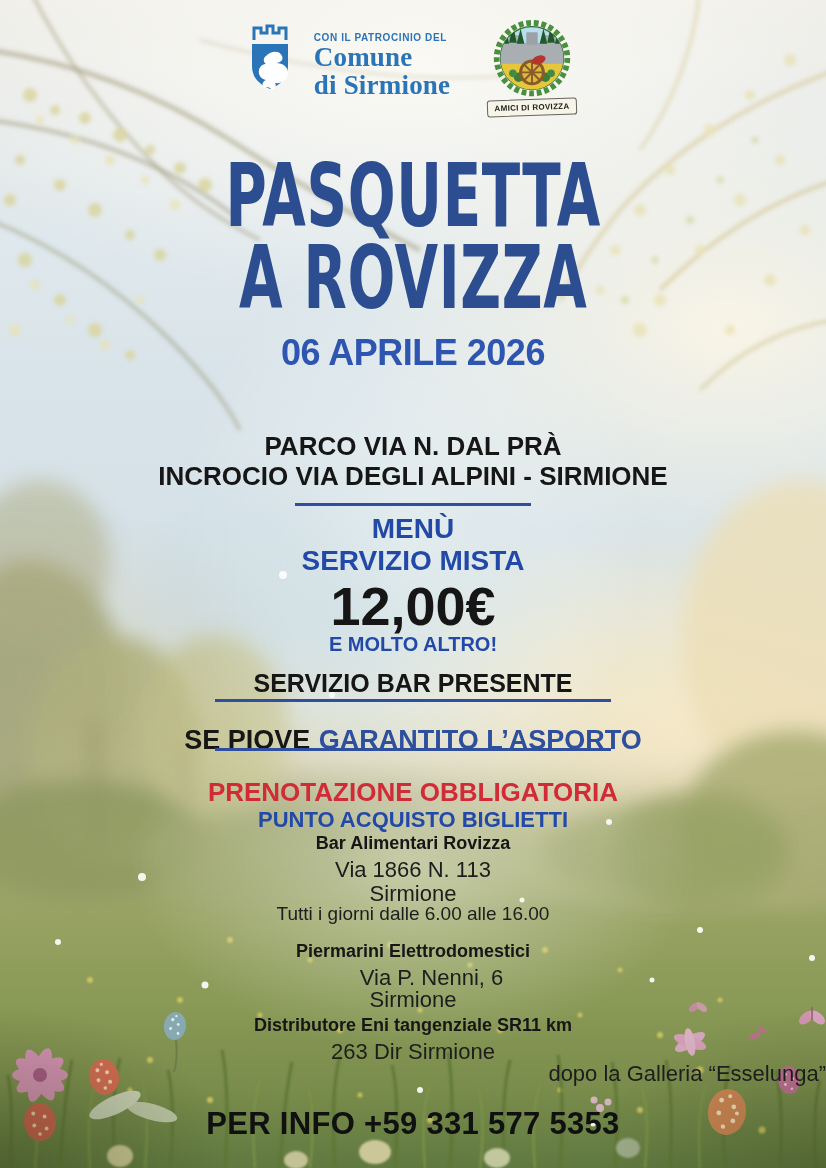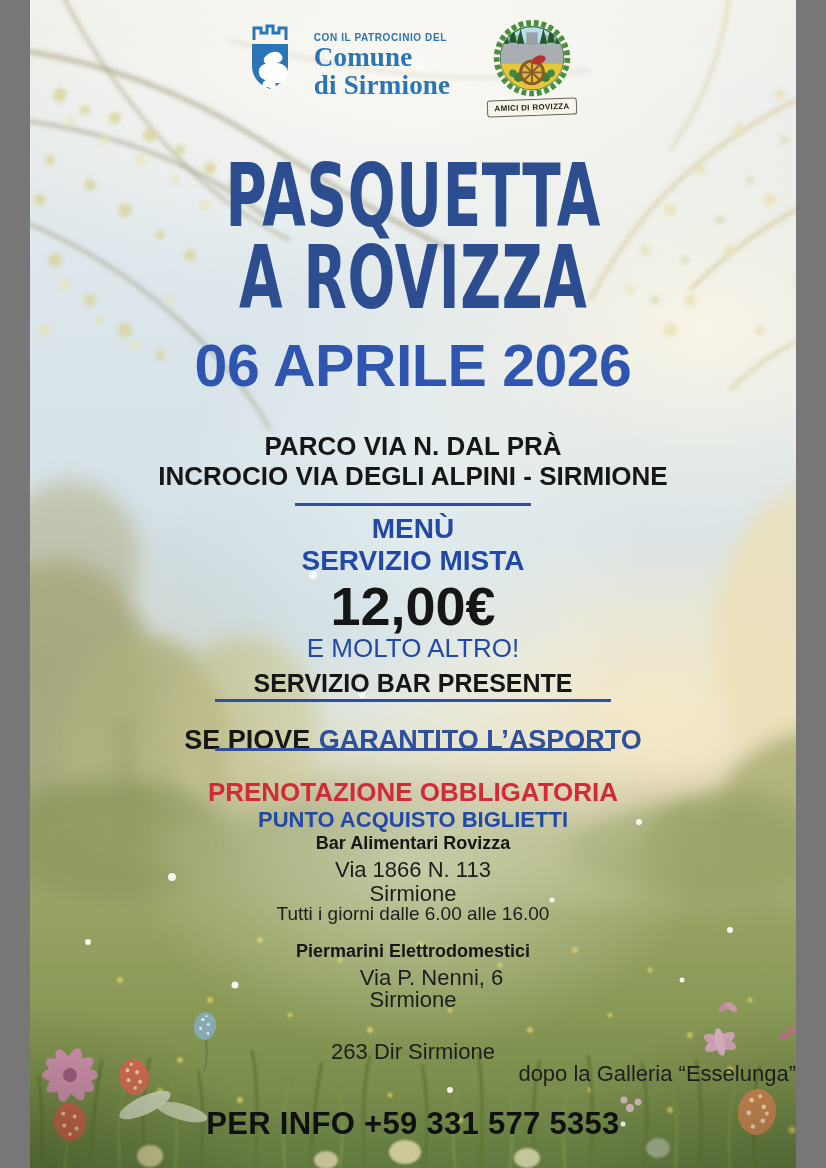--- a/index.html
+++ b/index.html
@@ -1,18 +1,18 @@
 <!DOCTYPE html>
 <html style="--title-blue: #2c4d90; --date-blue: #2e55b0; --menu-blue: #2349a8; --line-blue: #2d4f9e; --alert-red: #d22b38; --ink: #161616; --comune-blue: #2a74b8;"><head>
 <meta charset="utf-8">
 <title>Pasquetta a Rovizza</title>
 <style>
   html,body{margin:0;padding:0;background:#777;}
   .poster{
-    position:relative; width:766px; height:1168px; margin:0 auto; overflow:hidden;
+    position:relative; width:826px; height:1168px; margin:0 auto; overflow:hidden;
     font-family:"Liberation Sans", sans-serif;
     background:
       radial-gradient(ellipse 420px 280px at 82% 62%, rgba(246,233,200,.95), rgba(246,233,200,0) 72%),
       radial-gradient(ellipse 520px 330px at 88% 28%, rgba(250,245,230,.95), rgba(250,245,230,0) 72%),
       radial-gradient(ellipse 640px 300px at 50% 6%, rgba(251,250,245,.95), rgba(251,250,245,0) 78%),
       radial-gradient(ellipse 320px 230px at 42% 52%, rgba(186,209,222,.75), rgba(186,209,222,0) 72%),
       linear-gradient(180deg,
         #efeee8 0%, #e9ebe9 8%,
         #dfe8ec 20%, #d9e4ea 32%,
         #d6e2e8 45%, #dfe6e1 54%,
@@ -46,34 +46,34 @@
     display:flex; align-items:center; justify-content:center;
     font-size:8px; font-weight:bold; letter-spacing:.3px; color:#23231c; white-space:nowrap;}
 
   
   .title-line{display:inline-block; transform:scaleX(.64); transform-origin:center;
     font-size:88px; line-height:1; font-weight:bold; letter-spacing:1px;
     color:var(--title-blue,#2c4d90); font-family:"DejaVu Sans", sans-serif;}
   .t1{top:152px;} .t2{top:234px;}
 
   
-  .date{top:332px; font-size:59px; font-weight:bold; letter-spacing:-.5px; color:var(--date-blue,#2e55b0);}
+  .date{top:332px; font-size:36px; font-weight:bold; letter-spacing:-.5px; color:var(--date-blue,#2e55b0);}
   .time{top:389px; font-size:36px; font-weight:bold; color:var(--ink,#161616);}
   .loc1{top:431px; font-size:26px; font-weight:bold; color:var(--ink,#161616);}
   .loc2{top:461px; font-size:26px; font-weight:bold; color:var(--ink,#161616);}
 
   .rule{position:absolute; height:3px; background:var(--line-blue,#2d4f9e); left:50%; transform:translateX(-50%);}
   .rule-menu{top:503px; width:236px;}
   .rule-rain-top{top:699px; width:396px;}
   .rule-rain-bot{top:748px; width:396px;}
 
   .menu1{top:513px; font-size:28px; font-weight:bold; color:var(--menu-blue,#2349a8);}
   .menu2{top:545px; font-size:28px; font-weight:bold; color:var(--menu-blue,#2349a8);}
   .price{top:575px; font-size:54px; font-weight:bold; color:var(--ink,#161616);}
-  .more{top:633px; font-size:26px; font-weight:normal; color:var(--menu-blue,#2349a8);}
+  .more{top:633px; font-size:20px; font-weight:bold; color:var(--menu-blue,#2349a8);}
   .bar{top:669px; font-size:25px; font-weight:bold; color:var(--ink,#161616);}
 
   .rain{top:709px; font-size:27px; font-weight:bold; color:var(--ink,#161616);margin-top:16px;}
   .rain .hl{color:var(--line-blue,#2d4f9e); margin-left:.32em;}
 
   .prenot{top:777px; font-size:26px; font-weight:bold; color:var(--alert-red,#d22b38);}
   .punto{top:807px; font-size:22px; font-weight:bold; color:var(--menu-blue,#2349a8);}
 
   .pname{font-size:18px; font-weight:bold; color:var(--ink,#161616);}
   .pline{font-size:22px; color:#1d1d1d;}
@@ -464,19 +464,20 @@
 
     <div class="abs pname b0n">Bar Alimentari Rovizza</div>
     <div class="abs pline b0a">Via 1866 N. 113</div>
     <div class="abs pline b0b">Sirmione</div>
     <div class="abs psmall b0c">Tutti i giorni dalle 6.00 alle 16.00</div>
 
     <div class="abs pname b1n">Piermarini Elettrodomestici</div>
     <div class="abs pline b1a">Via P. Nenni, 6</div>
     <div class="abs pline b1b">Sirmione</div>
 
+    <div class="abs pname b2n">Distributore Eni tangenziale SR11 km</div>
     <div class="abs pline b2a">263 Dir Sirmione</div>
     <div class="abs pline b2b">dopo la Galleria “Esselunga”</div>
 
     <div class="abs info">PER INFO +59 331 577 5353</div>
 
   </div>
 </div>
 
 </body></html>

